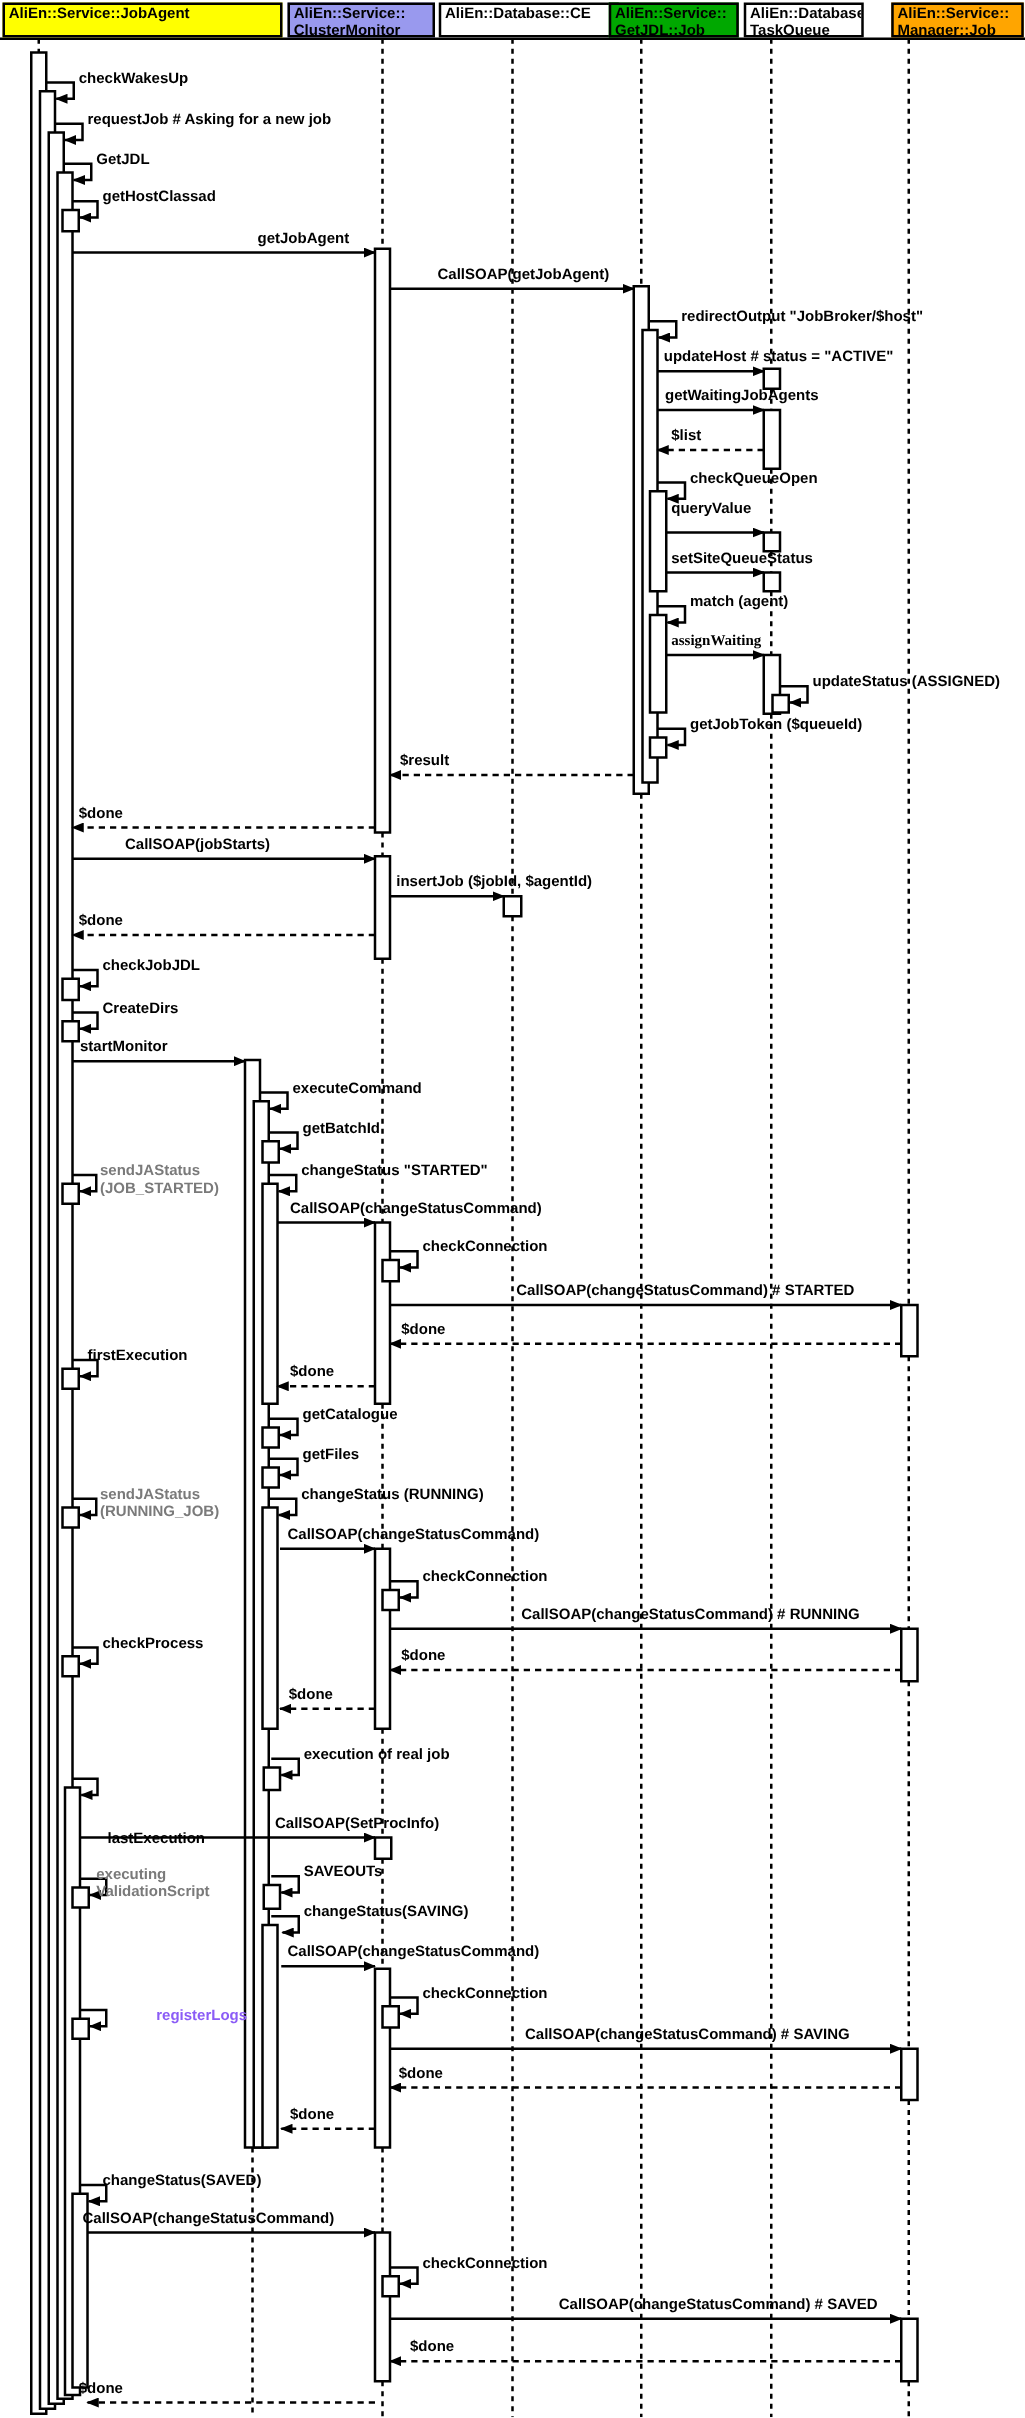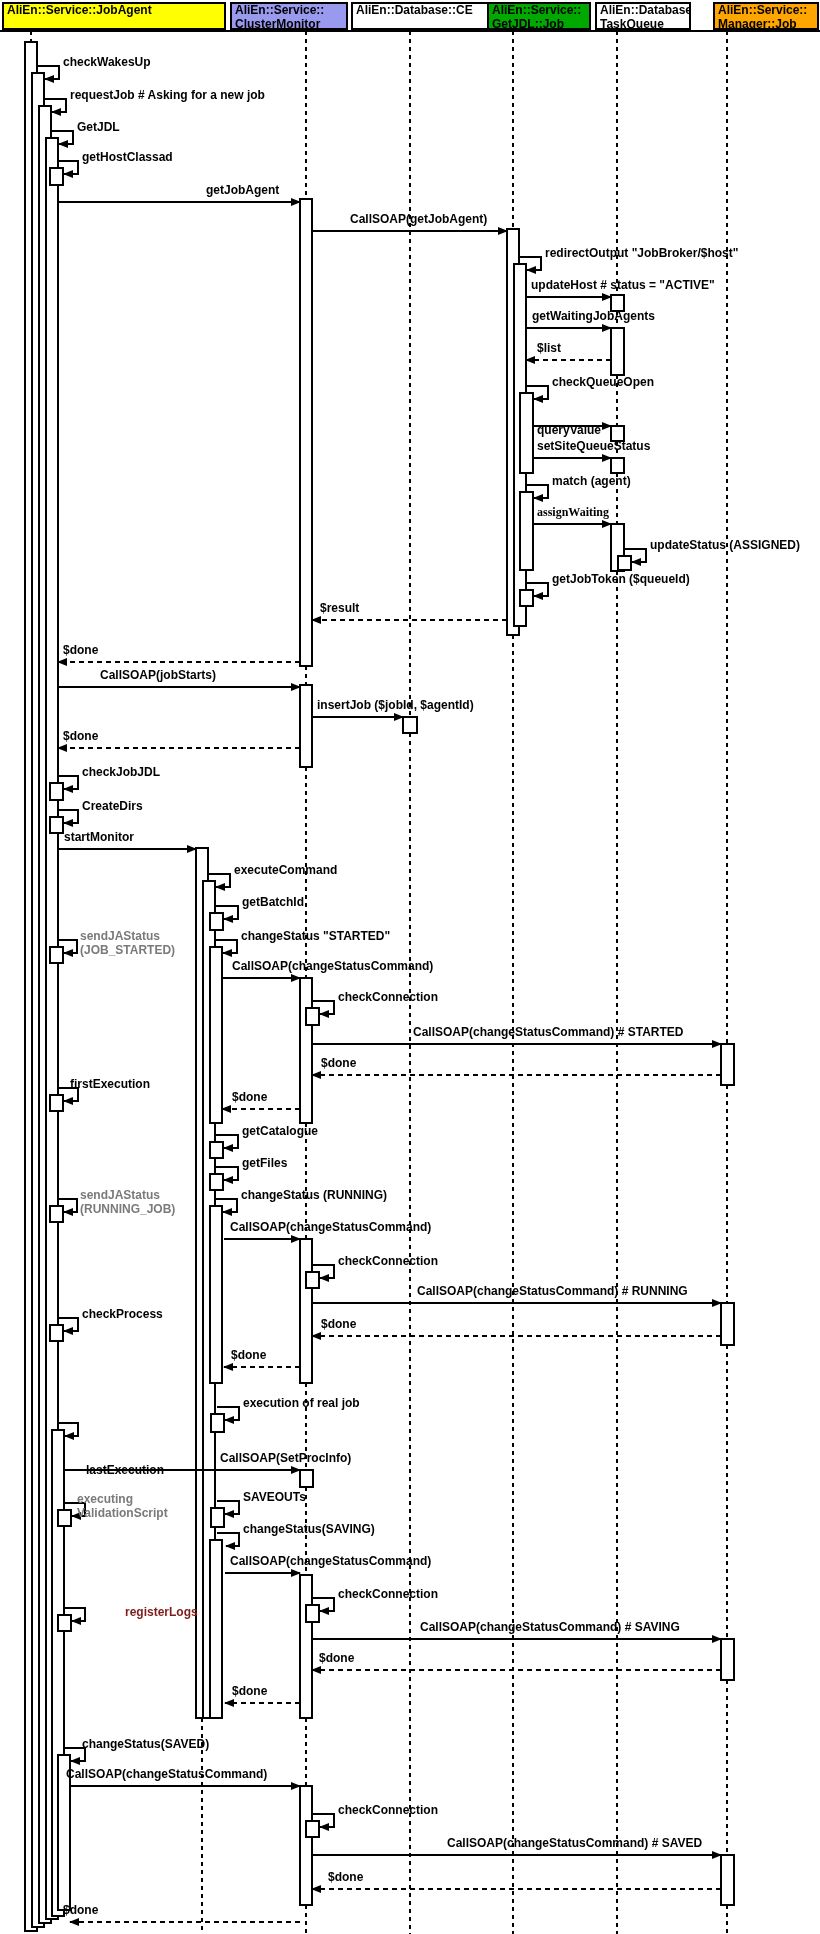--- a/index.html
+++ b/index.html
@@ -216,21 +216,21 @@
       </div>
       <div class="mlabel" style="left: 532px; top: 310px;">
         <div>getWaitingJobAgents</div>
       </div>
       <div class="mlabel" style="left: 537px; top: 342px;">
         <div>$list</div>
       </div>
       <div class="mlabel" style="left: 552px; top: 376px;">
         <div>checkQueueOpen</div>
       </div>
-      <div class="mlabel" style="left: 537px; top: 424px;">
+      <div class="mlabel" style="left: 537px; top: 400px;">
         <div>queryValue</div>
       </div>
       <div class="mlabel" style="left: 537px; top: 440px;">
         <div>setSiteQueueStatus</div>
       </div>
       <div class="mlabel" style="left: 552px; top: 475px;">
         <div>match (agent)</div>
       </div>
       <div class="mlabel" style="left: 537px; top: 506px; font-family: Liberation Serif, serif;">
         <div>assignWaiting</div>
@@ -345,21 +345,21 @@
       </div>
       <div class="mlabel" style="left: 243px; top: 1523px;">
         <div>changeStatus(SAVING)</div>
       </div>
       <div class="mlabel" style="left: 230px; top: 1555px;">
         <div>CallSOAP(changeStatusCommand)</div>
       </div>
       <div class="mlabel" style="left: 338px; top: 1588px;">
         <div>checkConnection</div>
       </div>
-      <div class="mlabel" style="left: 77px; top: 1606px; color: #7f1d1d; padding-left: 48px;">
+      <div class="mlabel" style="left: 77px; top: 1606px; color: #8b5cf6; padding-left: 48px;">
         <div>registerLogs</div>
       </div>
       <div class="mlabel" style="left: 420px; top: 1621px;">
         <div>CallSOAP(changeStatusCommand) # SAVING</div>
       </div>
       <div class="mlabel" style="left: 319px; top: 1652px;">
         <div>$done</div>
       </div>
       <div class="mlabel" style="left: 232px; top: 1685px;">
         <div>$done</div>

